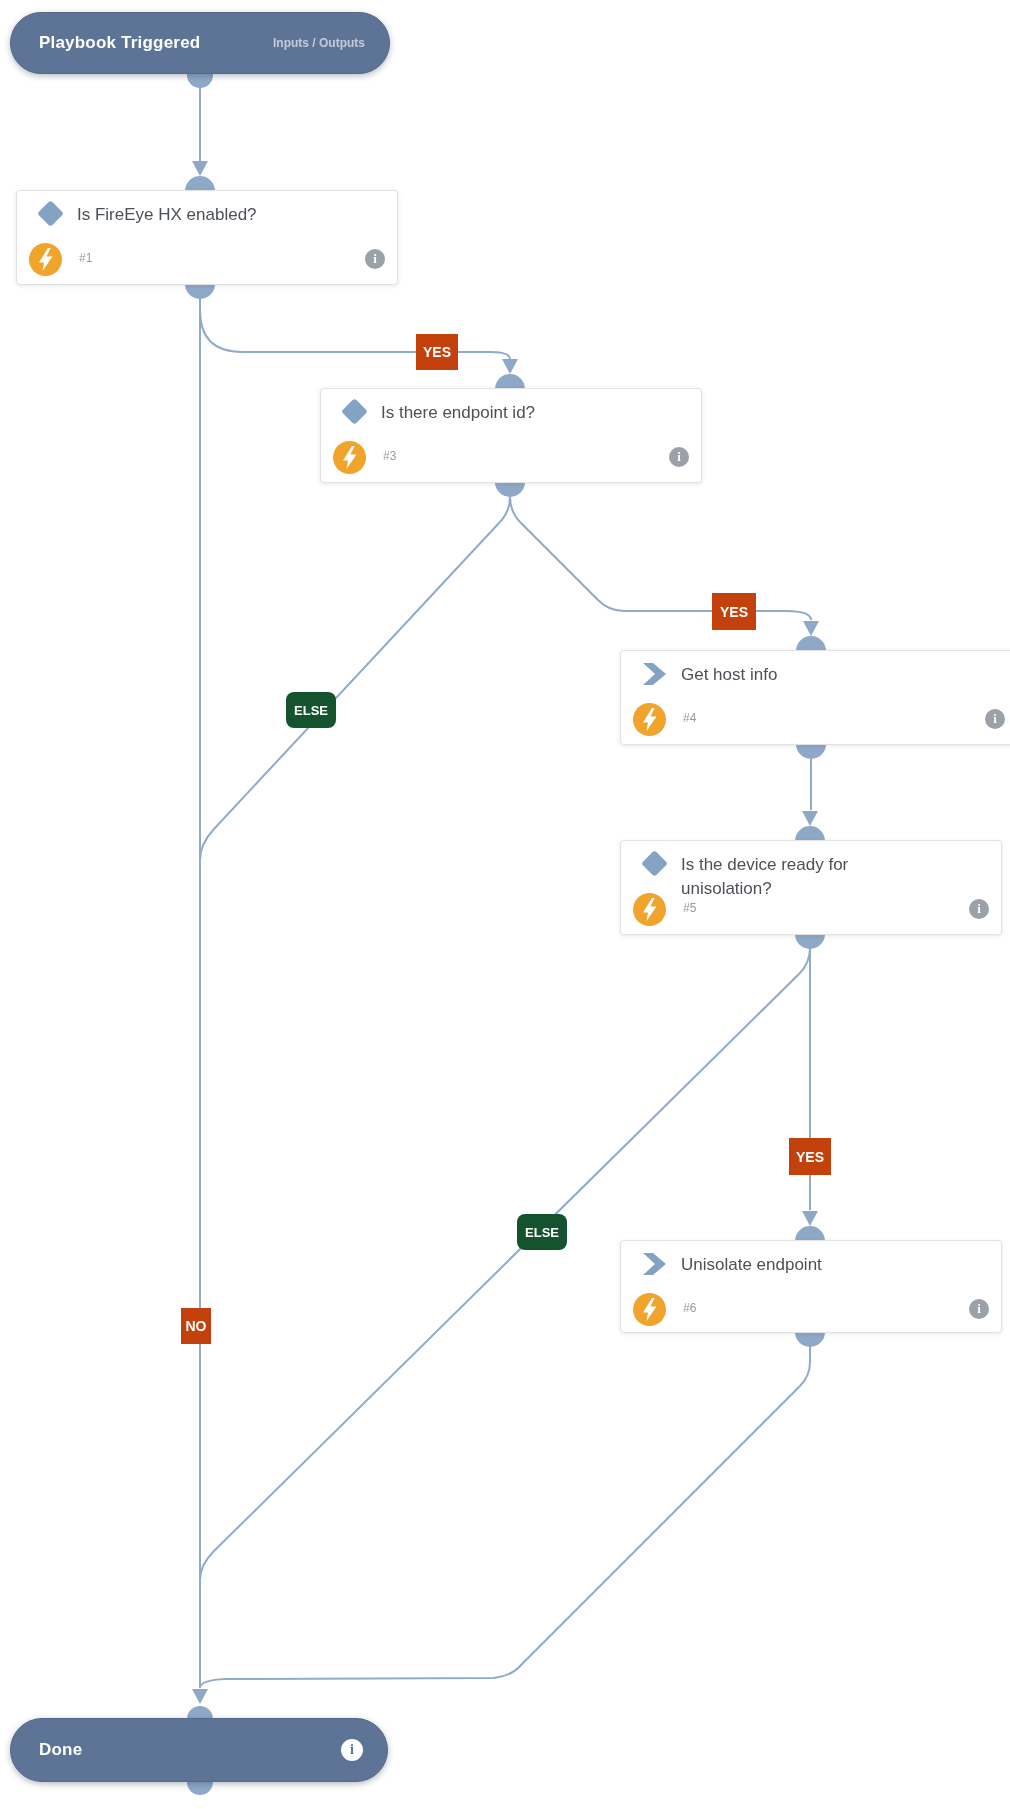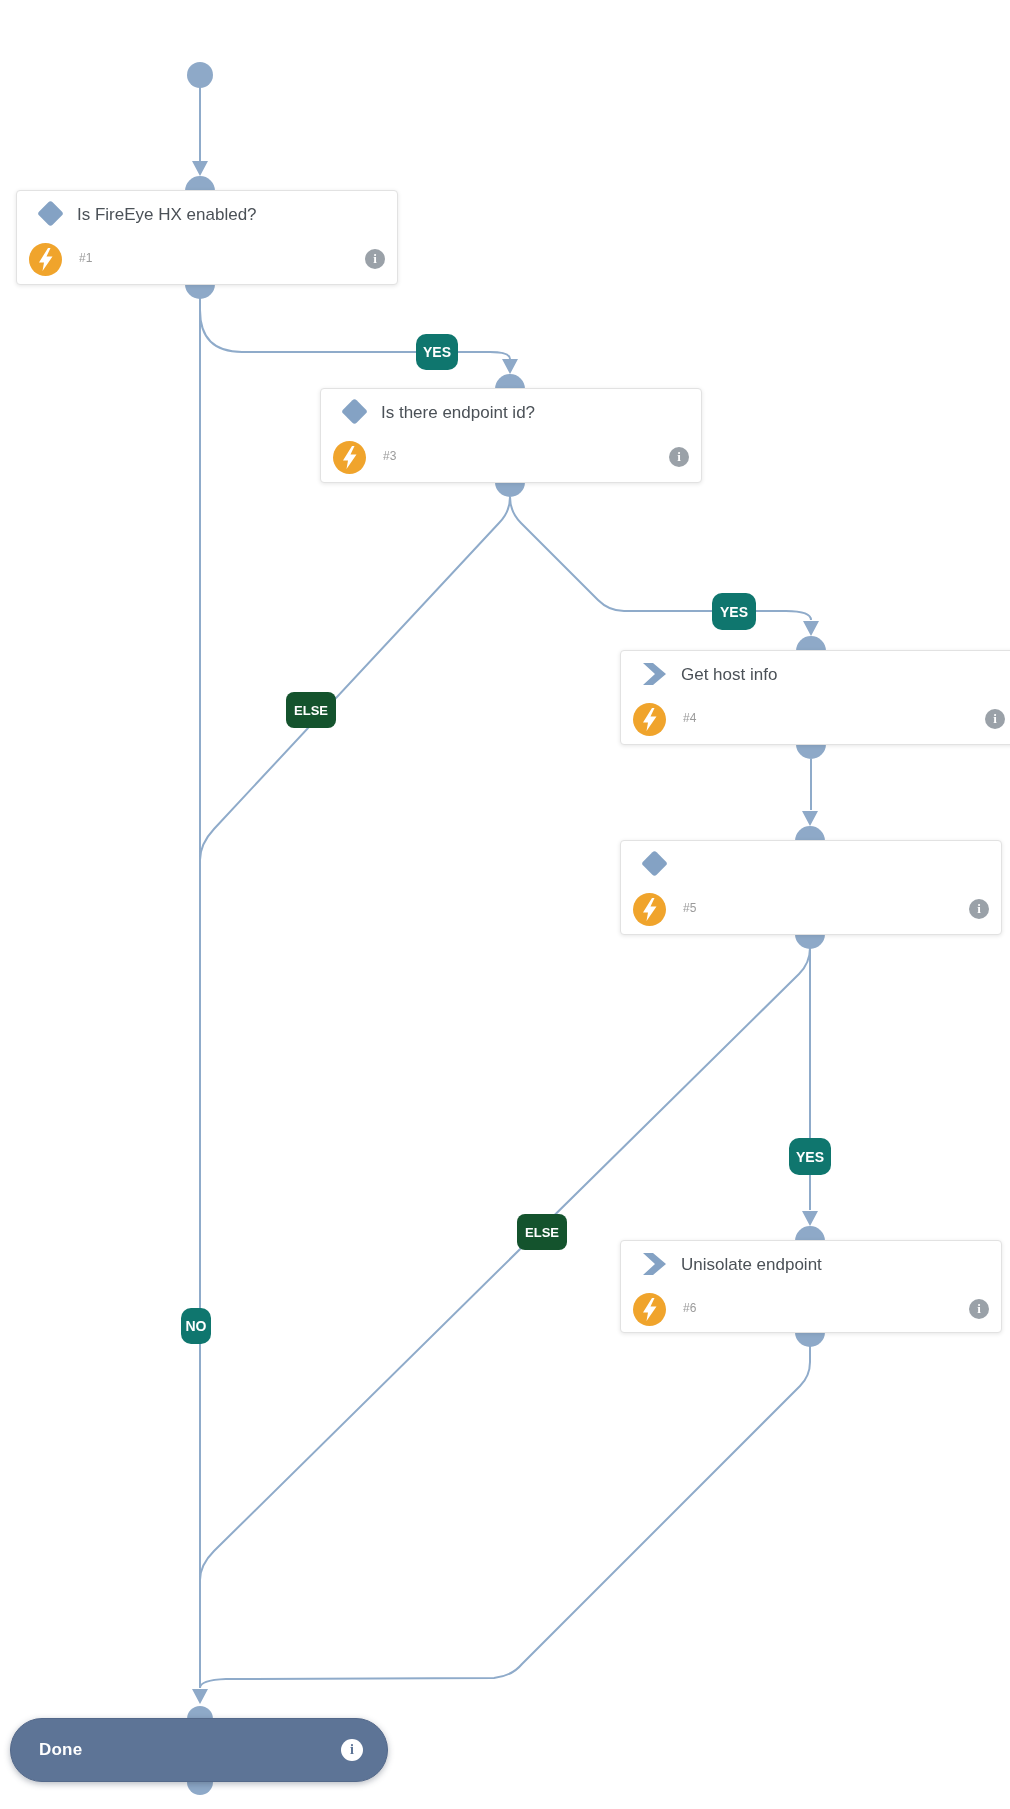--- a/index.html
+++ b/index.html
@@ -36,21 +36,21 @@
   .info{position:absolute;right:12px;top:58px;width:20px;height:20px;border-radius:50%;
         background:#9aa1a8;color:#ffffff;font-size:13px;font-weight:bold;
         font-family:"Liberation Serif","DejaVu Serif",serif;
         display:flex;align-items:center;justify-content:center;}
   .pill .info{position:static;width:22px;height:22px;background:#ffffff;color:#5d7496;
         font-size:14px;}
 
   
   .badge{position:absolute;z-index:3;color:#ffffff;font-weight:bold;
          display:flex;align-items:center;justify-content:center;}
-  .badge.yn{background:#0f766e;border-radius:10px;font-size:14px;}
+  .badge.yn{background:#c2410c;border-radius:0;font-size:14px;}
   .badge.else{background:#14532d;border-radius:8px;font-size:13px;}
   #badge-yes1{left:416px;top:334px;width:42px;height:36px;}
   #badge-yes2{left:712px;top:593px;width:44px;height:37px;}
   #badge-yes3{left:789px;top:1138px;width:42px;height:37px;}
   #badge-no{left:181px;top:1308px;width:30px;height:36px;}
   #badge-else1{left:286px;top:692px;width:50px;height:36px;}
   #badge-else2{left:517px;top:1214px;width:50px;height:36px;}
 </style>
 </head>
 <body>
@@ -85,20 +85,24 @@
       <circle cx="200" cy="1782" r="13"></circle>
       <polygon points="192,161 208,161 200,176"></polygon>
       <polygon points="502,359 518,359 510,374"></polygon>
       <polygon points="803,621 819,621 811,636"></polygon>
       <polygon points="802,811 818,811 810,826"></polygon>
       <polygon points="802,1211 818,1211 810,1226"></polygon>
       <polygon points="192,1689 208,1689 200,1704"></polygon>
     </g>
   </svg>
 
+  <div class="pill" id="start-pill">
+    <span class="pill-title">Playbook Triggered</span>
+    <span class="pill-sub">Inputs / Outputs</span>
+  </div>
 
   <div class="card" id="card-1">
     <span class="diamond type-icon"></span>
     <div class="card-title">Is FireEye HX enabled?</div>
     <span class="bolt">
       <svg width="33" height="33" viewBox="0 0 33 33">
           <circle cx="16.5" cy="16.5" r="16.5" fill="#f0a42c"></circle>
           <polygon points="19,5 10,19.5 15,19.5 13.5,28 23.5,13.5 17.5,13.5 21.5,5" fill="#ffffff"></polygon>
         </svg>
     </span>
@@ -131,20 +135,21 @@
           <circle cx="16.5" cy="16.5" r="16.5" fill="#f0a42c"></circle>
           <polygon points="19,5 10,19.5 15,19.5 13.5,28 23.5,13.5 17.5,13.5 21.5,5" fill="#ffffff"></polygon>
         </svg>
     </span>
     <span class="num">#4</span>
     <span class="info">i</span>
   </div>
 
   <div class="card" id="card-5">
     <span class="diamond type-icon"></span>
+    <div class="card-title">Is the device ready for unisolation?</div>
     <span class="bolt">
       <svg width="33" height="33" viewBox="0 0 33 33">
           <circle cx="16.5" cy="16.5" r="16.5" fill="#f0a42c"></circle>
           <polygon points="19,5 10,19.5 15,19.5 13.5,28 23.5,13.5 17.5,13.5 21.5,5" fill="#ffffff"></polygon>
         </svg>
     </span>
     <span class="num">#5</span>
     <span class="info">i</span>
   </div>
 

